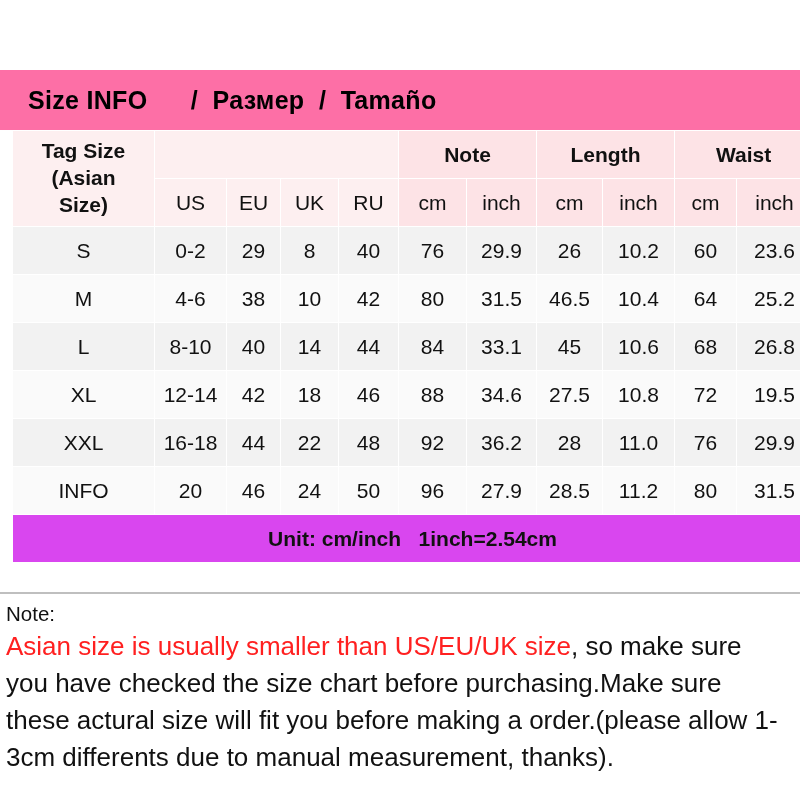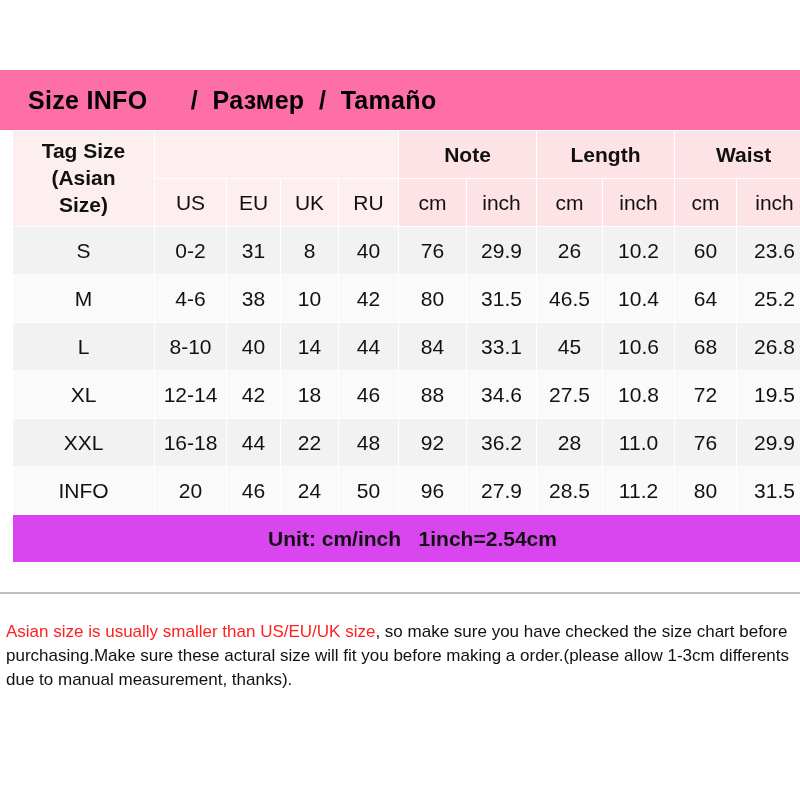--- a/index.html
+++ b/index.html
@@ -119,24 +119,23 @@
   }
   .note-line {
     font-size: 20.5px;
     line-height: 1.38;
     color: #111111;
   }
   .note-red {
     color: #ff2020;
   }
   .note-body {
-    font-size: 17px;
+    font-size: 26px;
     line-height: 1.42;
     color: #111111;
-    margin-top: 20px;
   }
 </style>
 </head>
 <body>
 
 <div id="page">
 
   <div class="banner">
     <div class="banner-text">Size INFO      /  Размер  /  Tamaño</div>
   </div>
@@ -175,21 +174,21 @@
           <td class="unit-head">inch</td>
           <td class="unit-head">cm</td>
           <td class="unit-head">inch</td>
           <td class="unit-head">cm</td>
           <td class="unit-head">inch</td>
         </tr>
 
         <tr class="row-a">
           <td class="body-cell sizename">S</td>
           <td class="body-cell">0-2</td>
-          <td class="body-cell">31</td>
+          <td class="body-cell">29</td>
           <td class="body-cell">8</td>
           <td class="body-cell">40</td>
           <td class="body-cell">76</td>
           <td class="body-cell">29.9</td>
           <td class="body-cell">26</td>
           <td class="body-cell">10.2</td>
           <td class="body-cell">60</td>
           <td class="body-cell">23.6</td>
         </tr>
 
@@ -266,16 +265,17 @@
         <tr class="unit-row">
           <td colspan="11">
             <span class="unit-inner">Unit: cm/inch   1inch=2.54cm</span>
           </td>
         </tr>
       </tbody>
     </table>
   </div>
 
   <div class="note">
+    <div class="note-line">Note:</div>
     <div class="note-body"><span class="note-red">Asian size is usually smaller than US/EU/UK size</span><span>, so make sure you have checked the size chart before purchasing.Make sure these actural size will fit you before making a order.(please allow 1-3cm differents due to manual measurement, thanks).</span></div>
   </div>
 
 </div>
 
 </body></html>

